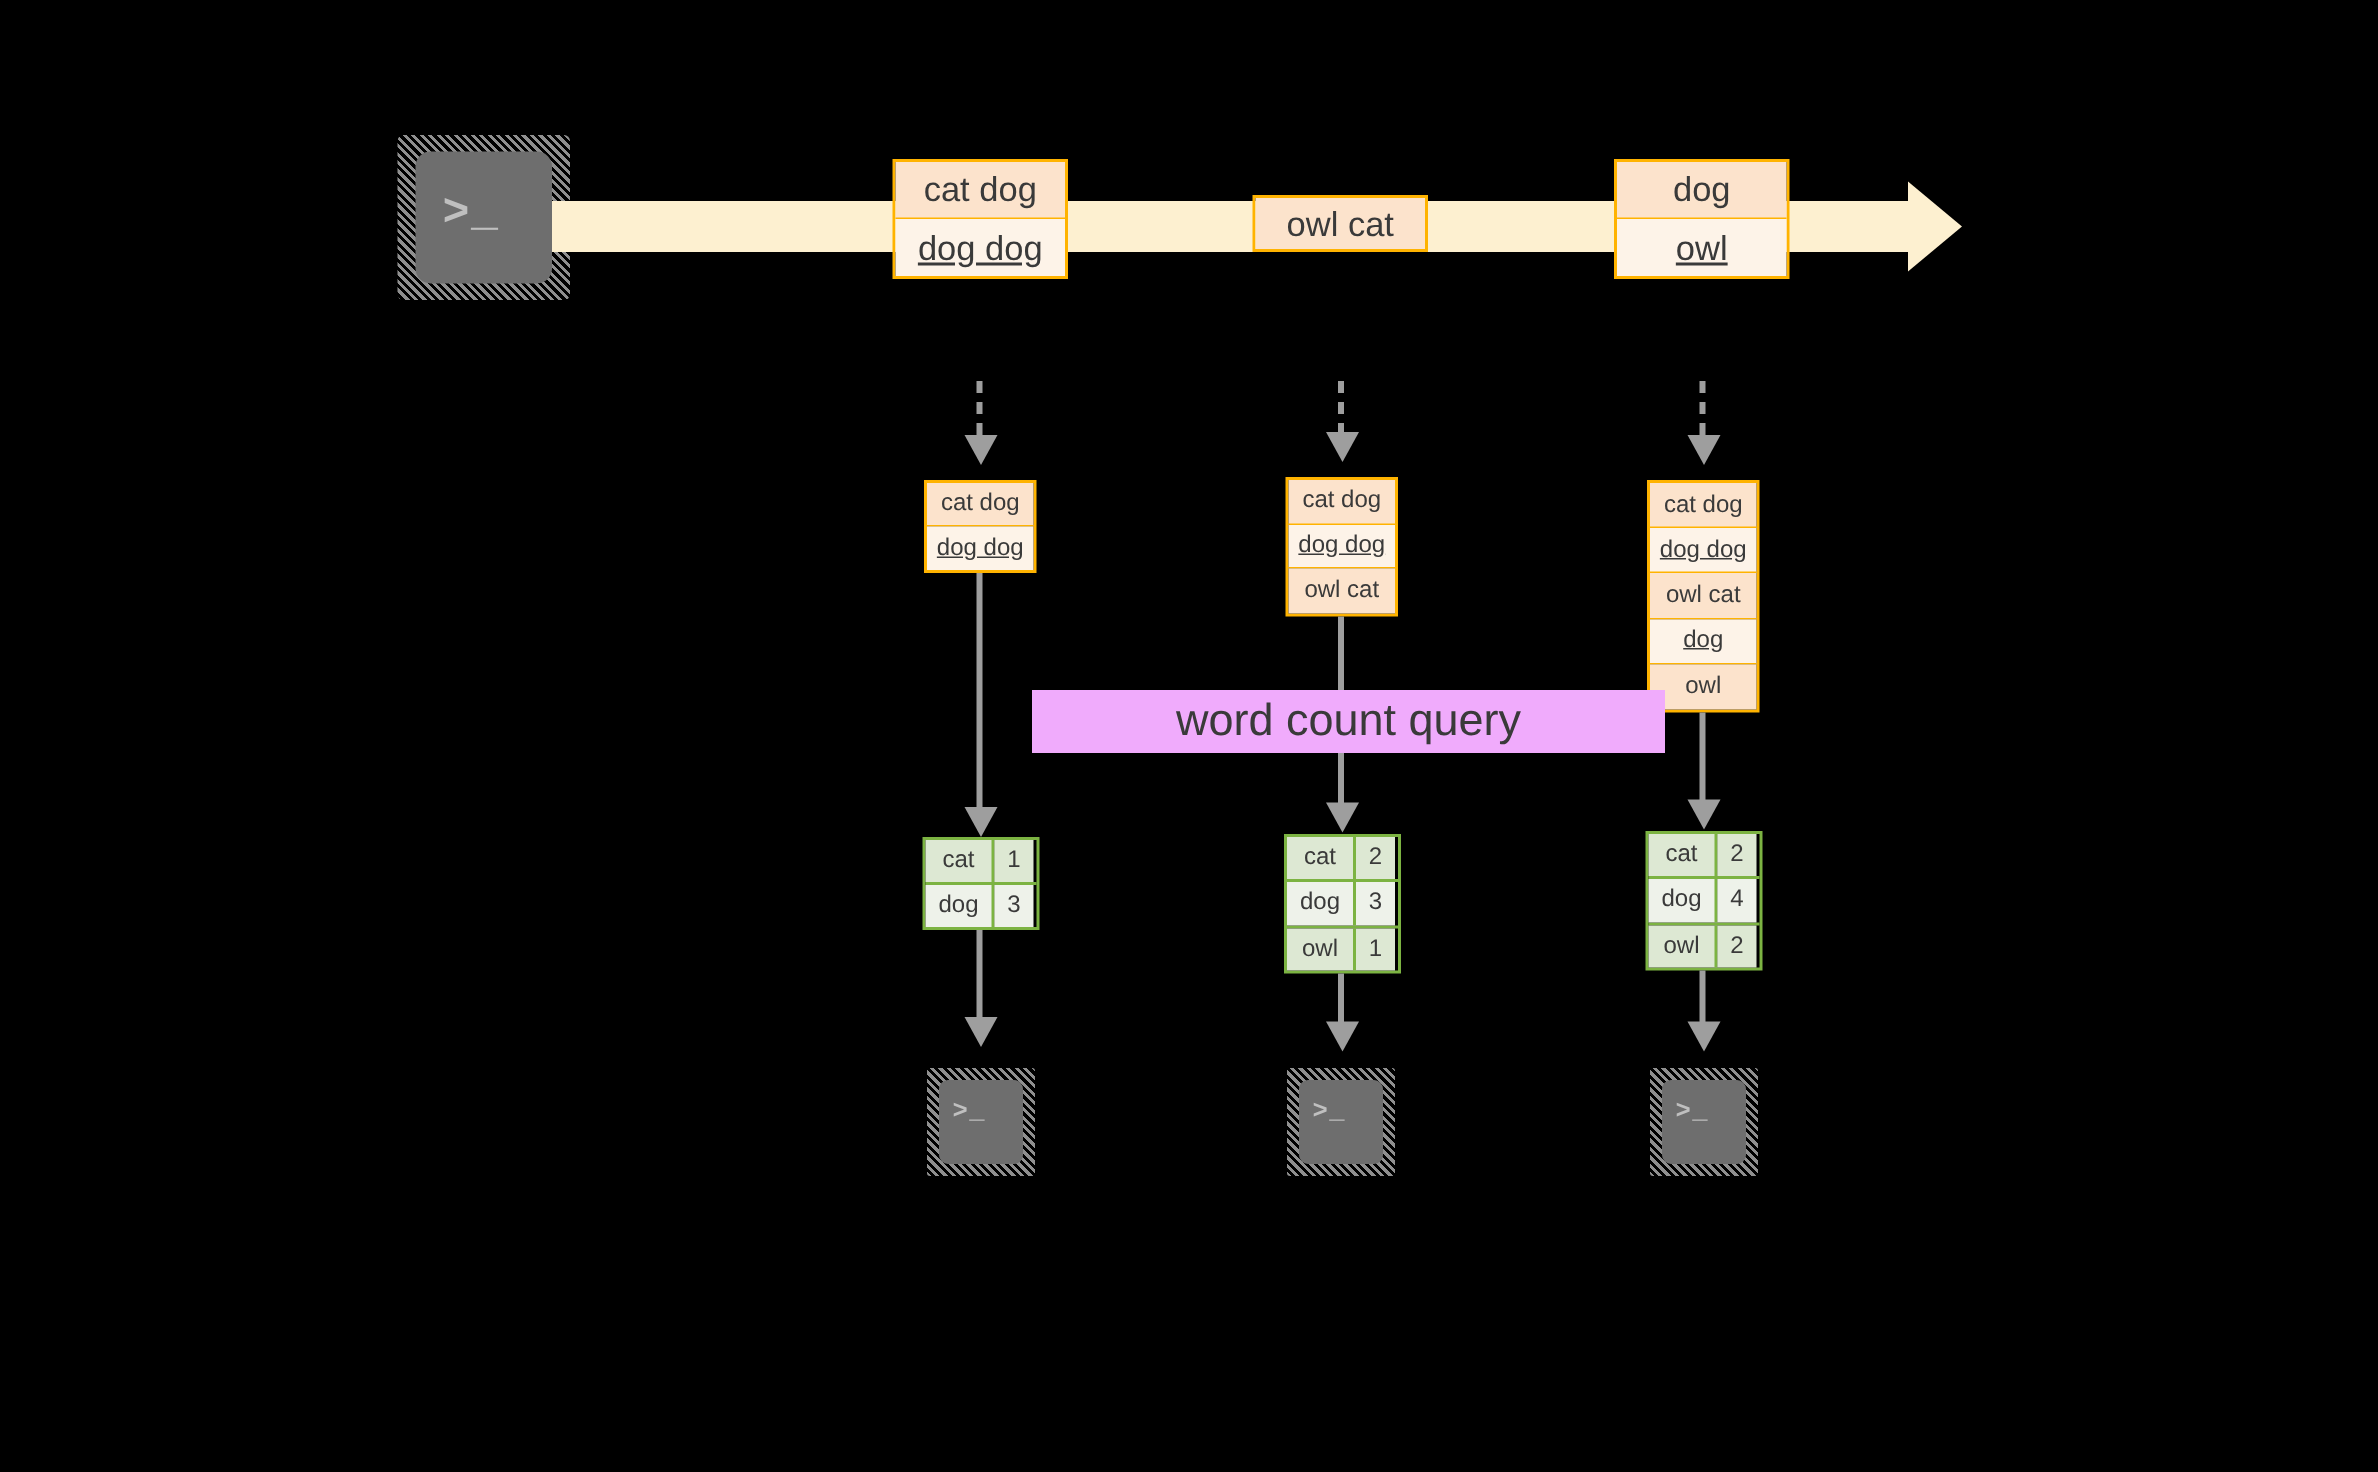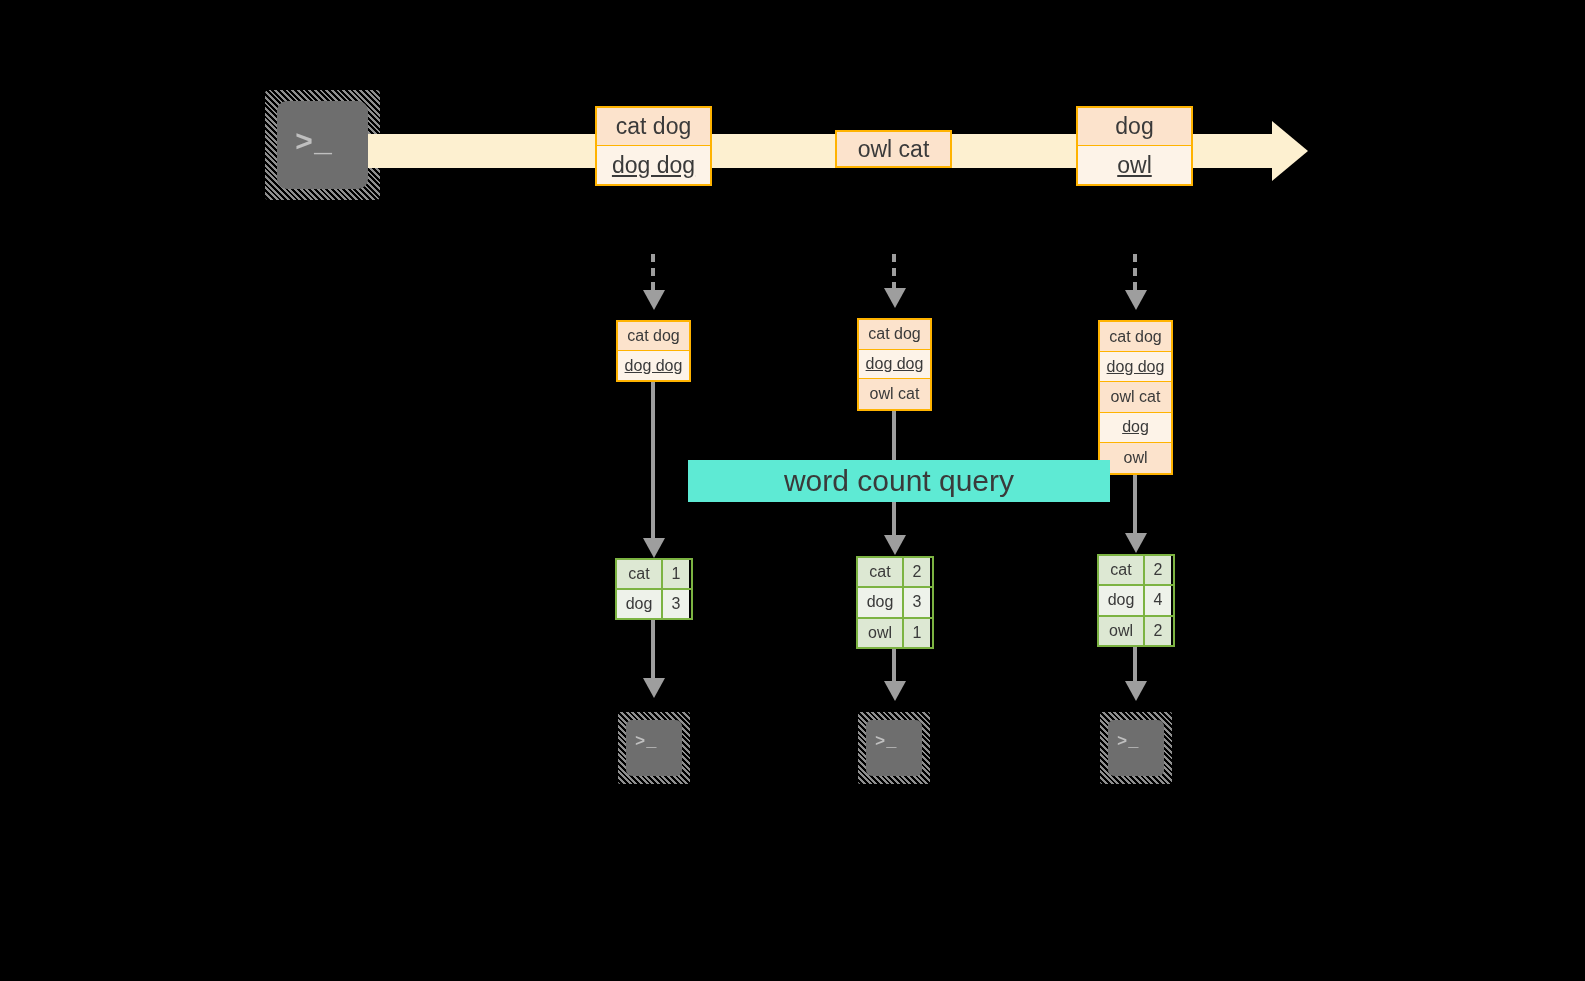--- a/index.html
+++ b/index.html
@@ -128,21 +128,21 @@
     width: 0;
     height: 0;
     border-left: 11px solid transparent;
     border-right: 11px solid transparent;
     border-top: 20px solid #9e9e9e;
   }
 
   
   .banner {
     position: absolute;
-    background: #5eead4;
+    background: #f0abfc;
     display: flex;
     align-items: center;
     justify-content: center;
   }
   .banner-text {
     font-size: 30px;
     color: #3a3a3a;
     white-space: nowrap;
   }
 </style>

